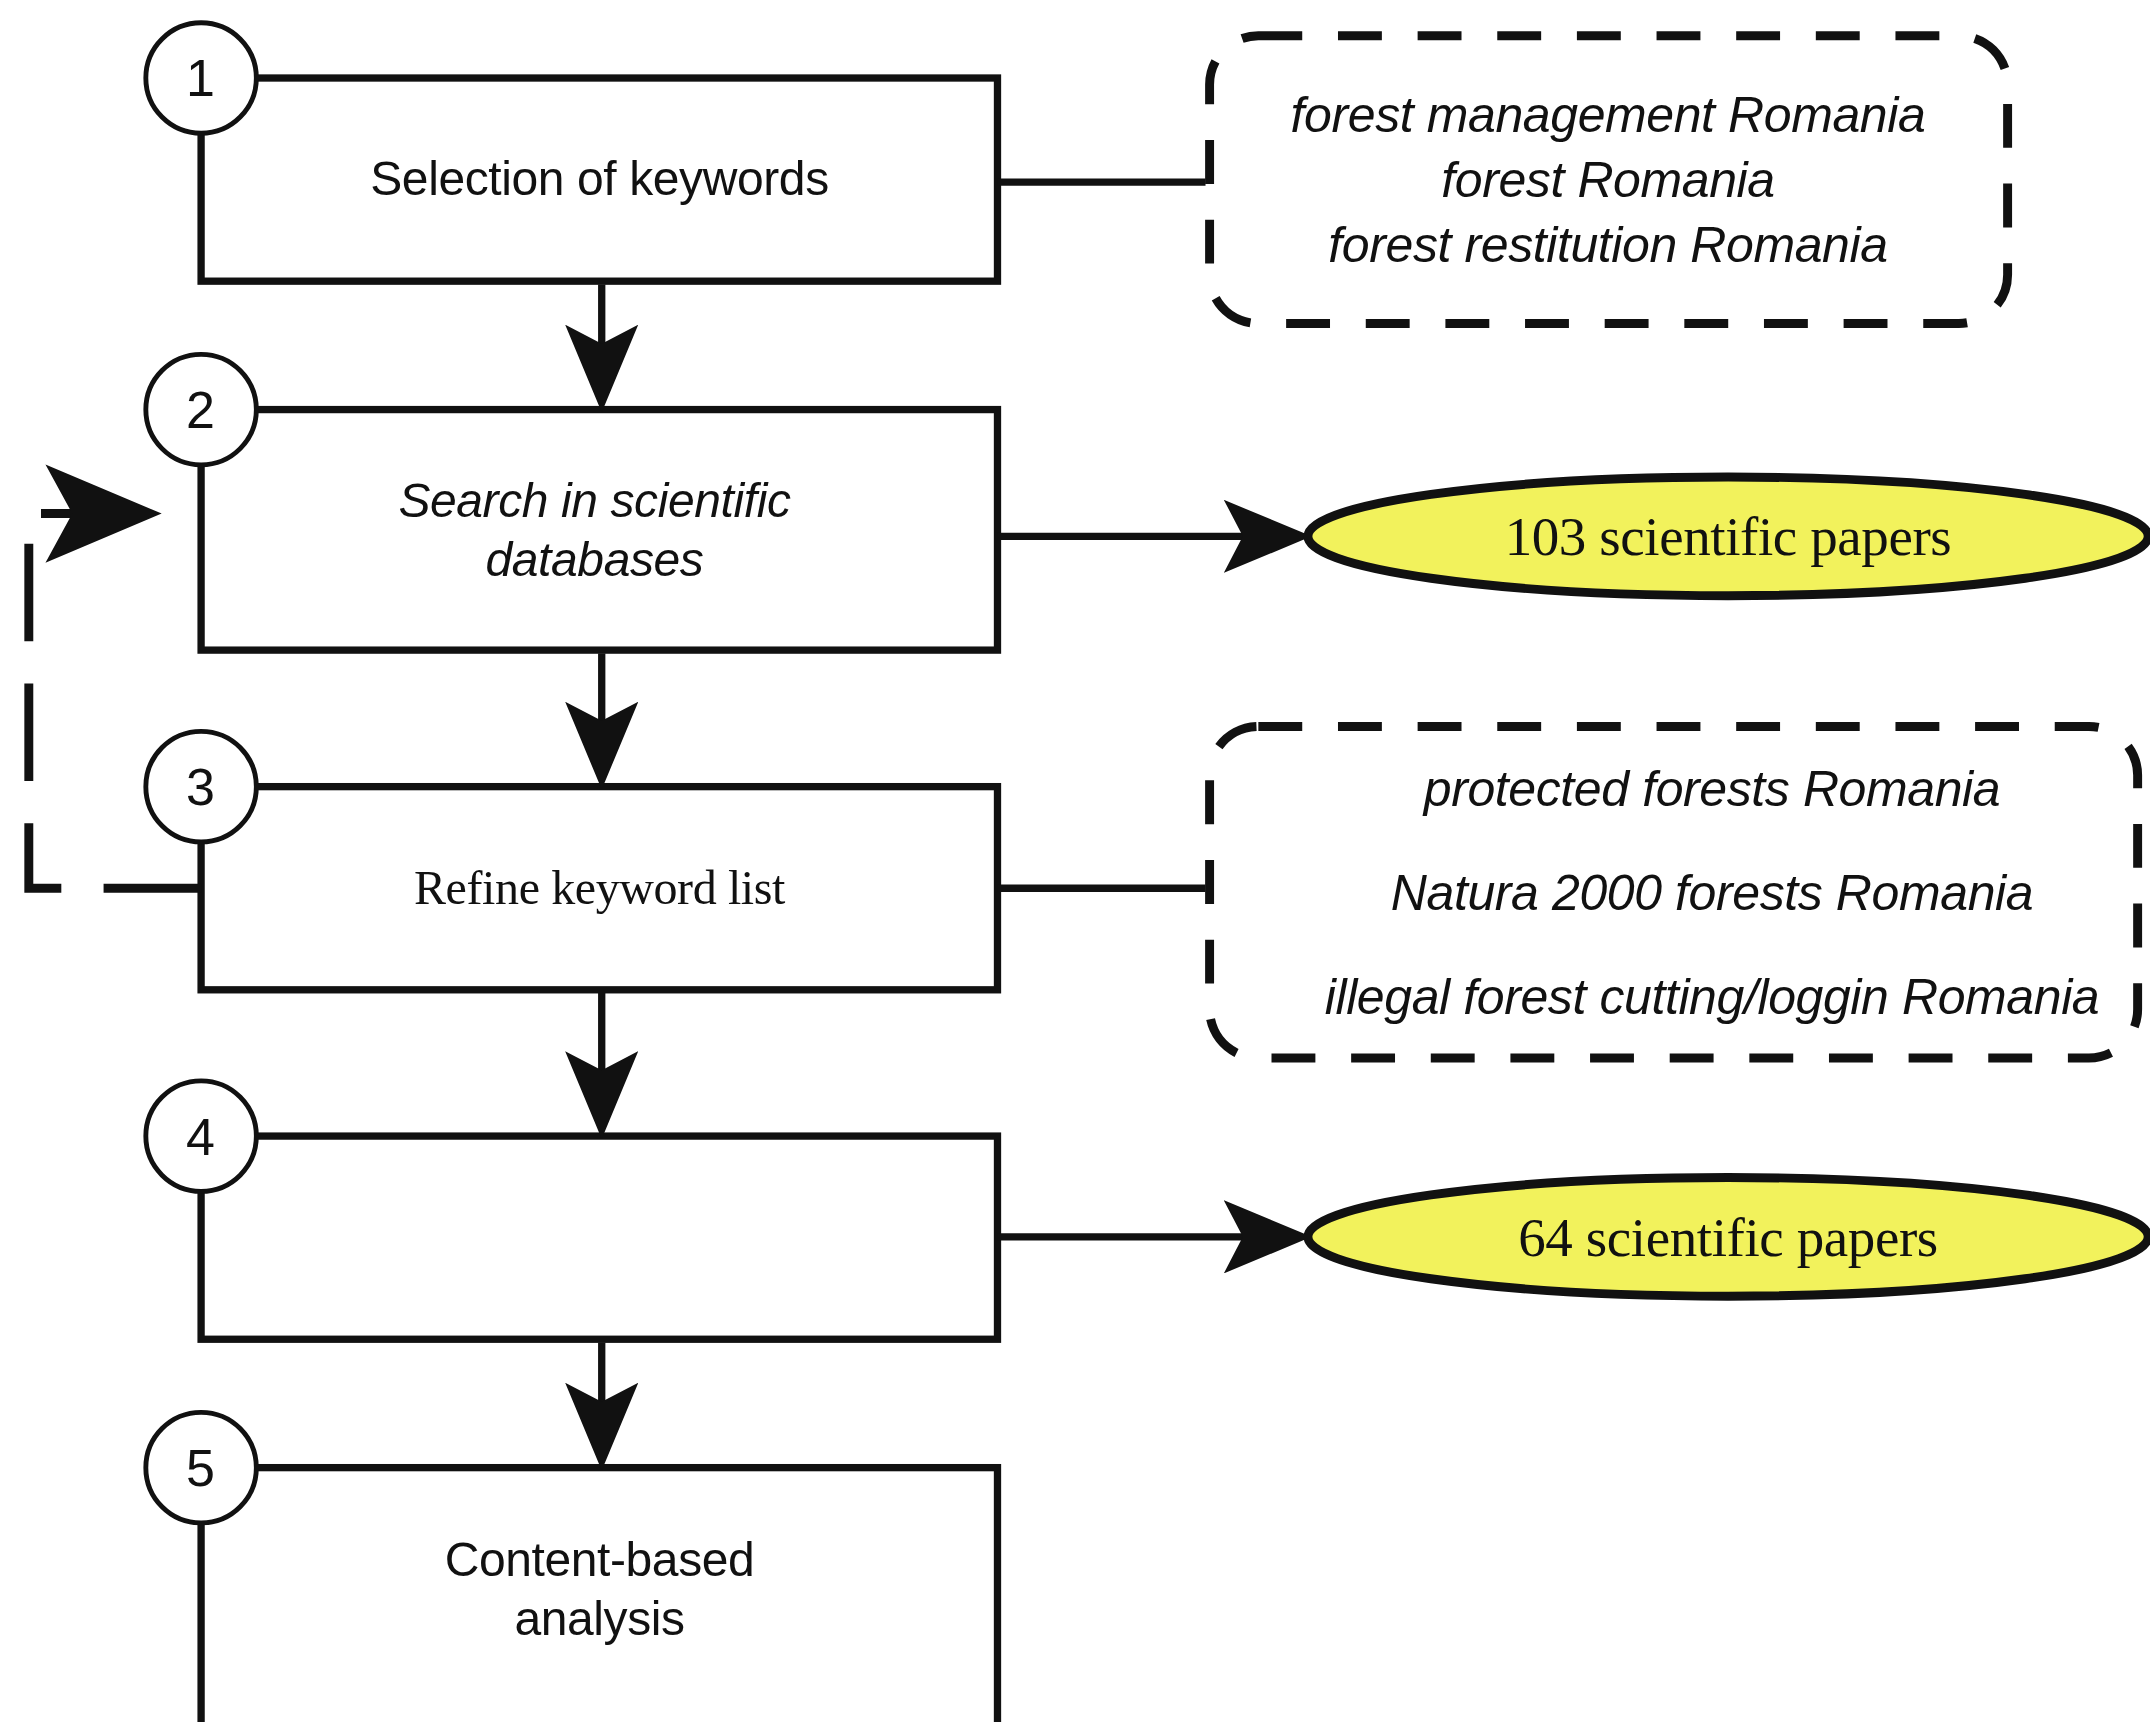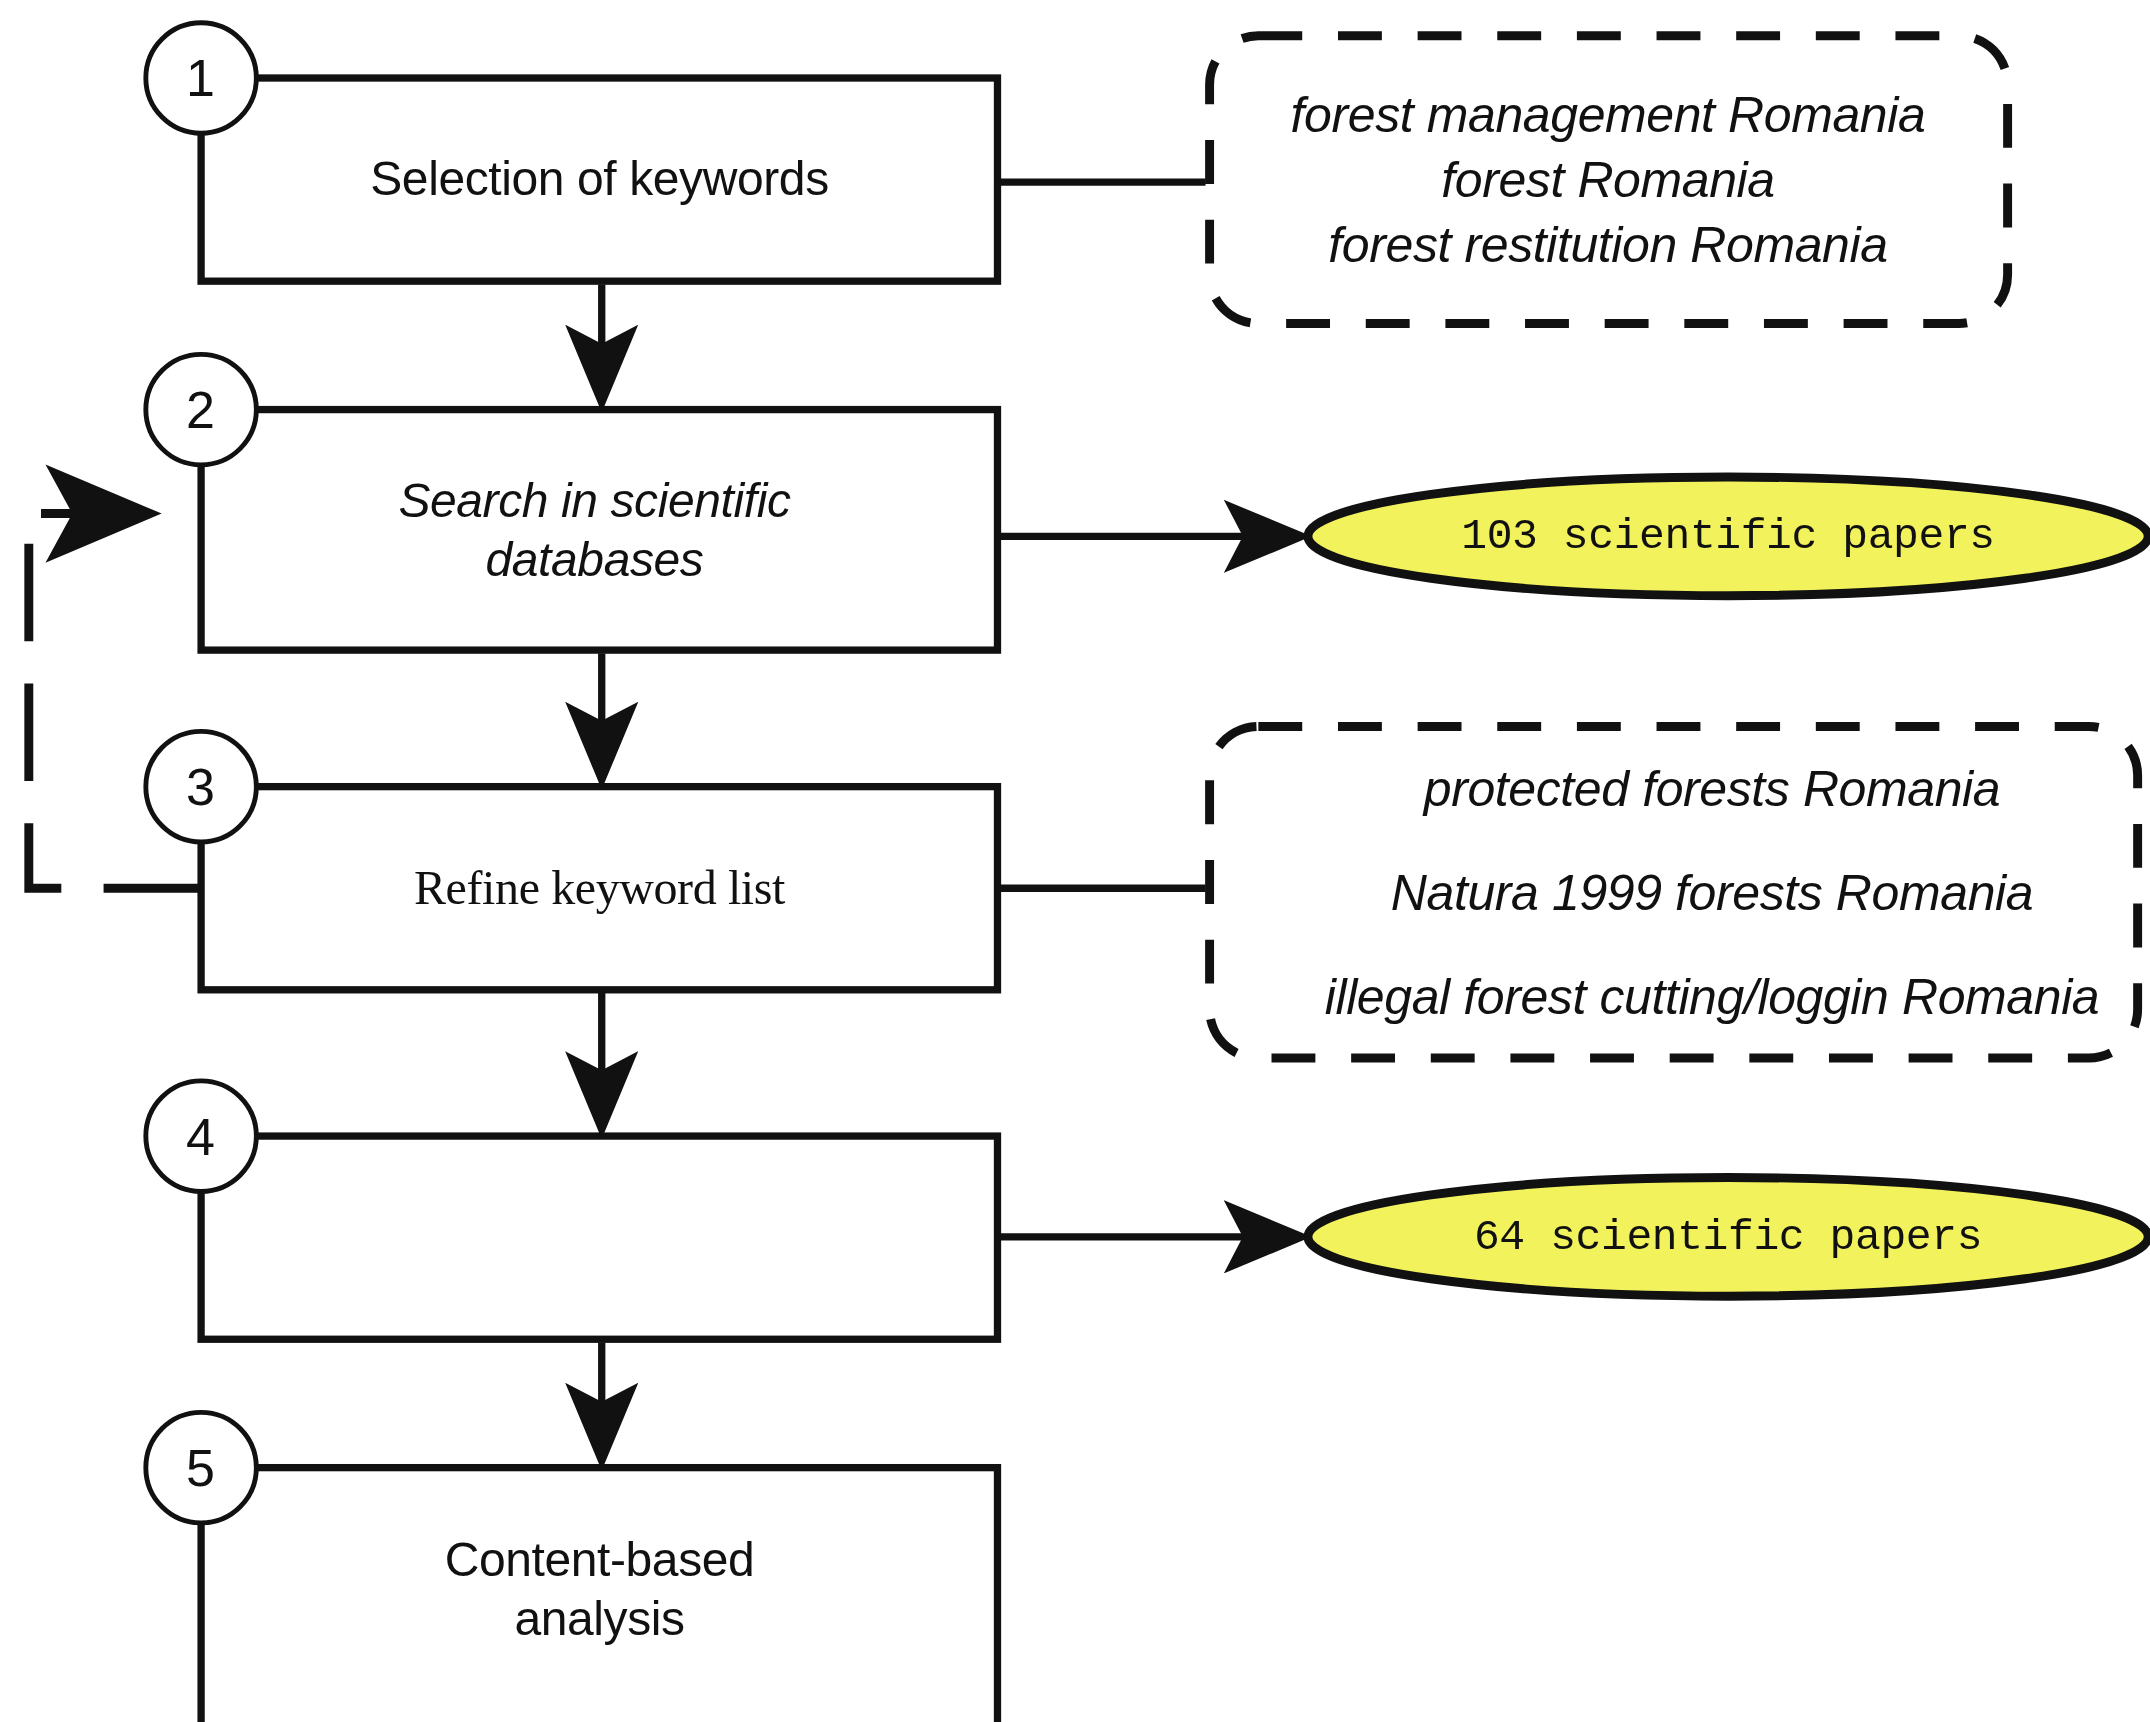--- a/index.html
+++ b/index.html
@@ -46,22 +46,22 @@
     font-family: "Liberation Sans", sans-serif;
     font-size: 52px;
     color: #111111;
   }
   .ellipse-label {
     position: absolute;
     display: flex;
     align-items: center;
     justify-content: center;
     text-align: center;
-    font-family: Liberation Mono, monospace;
-    font-size: 43px;
+    font-family: Liberation Serif, serif;
+    font-size: 55px;
     color: #111111;
     letter-spacing: -0.4px;
     pointer-events: none;
   }
   .keyword-group {
     position: absolute;
     display: flex;
     flex-direction: column;
     align-items: center;
     justify-content: center;
@@ -155,18 +155,18 @@
   <div class="ellipse-label" style="left:1308px; top:1178px; width:840px; height:119px;">64 scientific papers</div>
 
   <div class="keyword-group" style="left:1209px; top:36px; width:798px; height:288px;">
     <span class="keyword-line">forest management Romania</span>
     <span class="keyword-line">forest Romania</span>
     <span class="keyword-line">forest restitution Romania</span>
   </div>
 
   <div class="keyword-group" style="left:1248px; top:727px; width:928px; height:332px;gap:39px;">
     <span class="keyword-line">protected forests Romania</span>
-    <span class="keyword-line">Natura 1999 forests Romania</span>
+    <span class="keyword-line">Natura 2000 forests Romania</span>
     <span class="keyword-line">illegal forest cutting/loggin Romania</span>
   </div>
 
 </div>
 
 
 </body></html>

